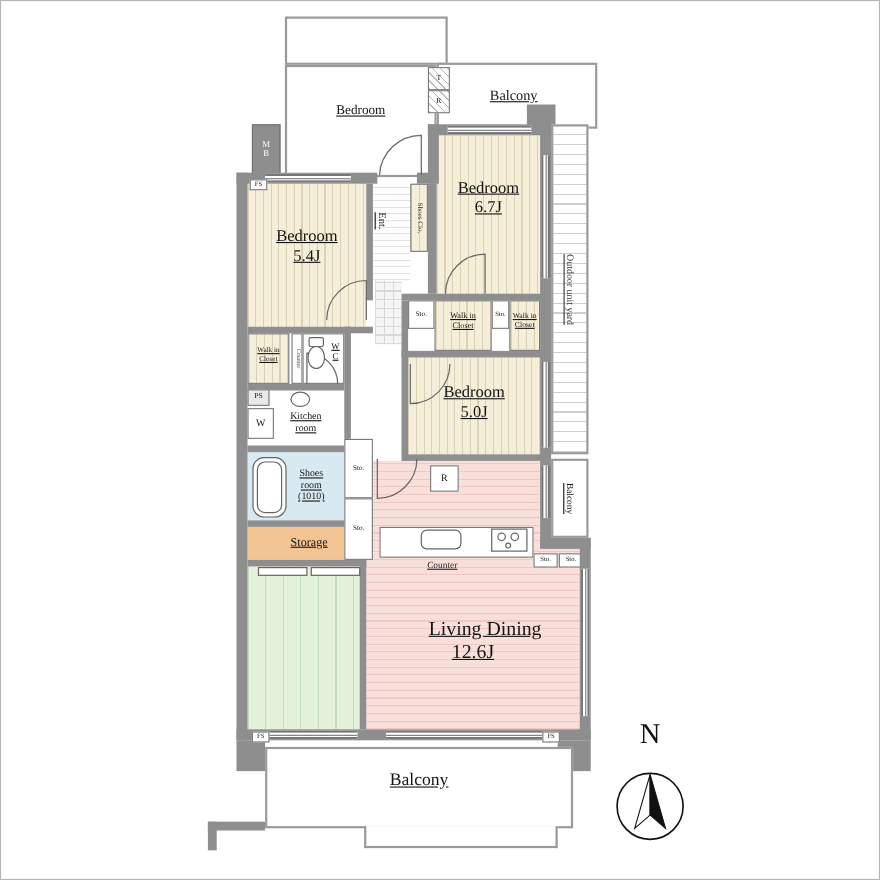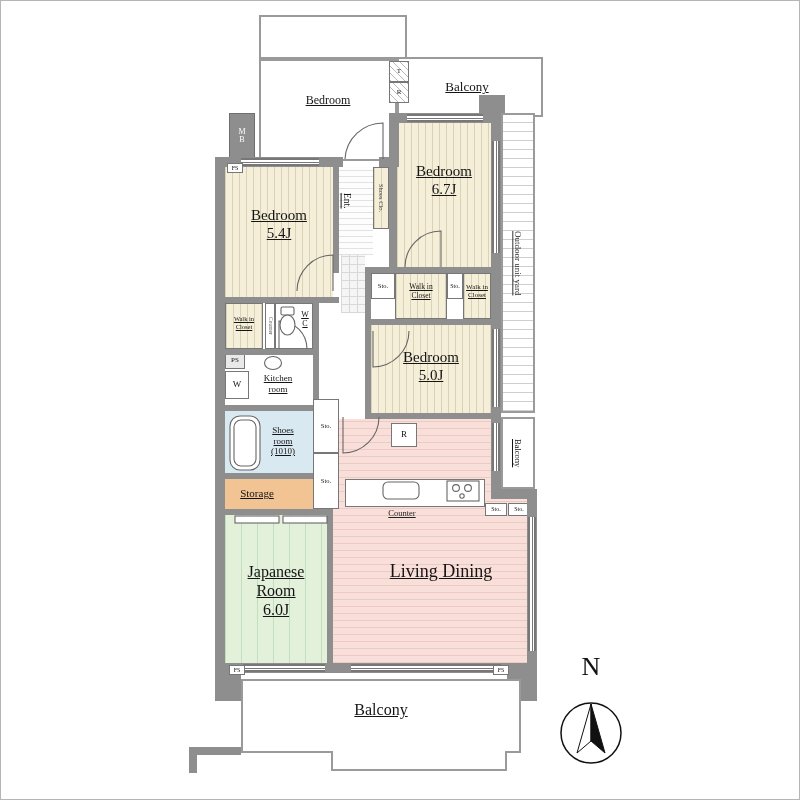--- a/index.html
+++ b/index.html
@@ -186,28 +186,24 @@
   </div>
   <div class="lbl vt" style="left:337px;top:174px;width:16px;height:52px;font-size:9.5px;display:flex;align-items:center;justify-content:center;">Ent.</div>
   <div class="lbl" style="left:396px;top:162px;width:94px;font-size:15px;">
     <span style="display:block;">Bedroom</span>
     <span style="display:block;">6.7J</span>
   </div>
   <div class="lbl" style="left:370px;top:348px;width:120px;font-size:15px;">
     <span style="display:block;">Bedroom</span>
     <span style="display:block;">5.0J</span>
   </div>
-  <div class="lbl" style="left:212px;top:486px;width:88px;font-size:11px;">Storage</div>
-  <div class="lbl" style="left:224px;top:562px;width:102px;font-size:16px;">
-    <span style="display:block;">Japanese</span>
-    <span style="display:block;">Room</span>
-    <span style="display:block;">6.0J</span>
-  </div>
+  <div class="lbl" style="left:236px;top:486px;width:88px;font-size:11px;">Storage</div>
   <div class="lbl" style="left:332px;top:560px;width:194px;font-size:18px;">
     <span style="display:block;padding-left:22px;">Living Dining</span>
+    <span style="display:block;">12.6J</span>
   </div>
 
   <div class="outline" style="left:500px;top:416px;width:34px;height:72px;"></div>
   <div class="lbl vt" style="left:503px;top:424px;width:28px;height:56px;font-size:8.5px;display:flex;align-items:center;justify-content:center;">Balcony</div>
 
   <div class="outline" style="left:240px;top:678px;width:280px;height:74px;z-index:1;"></div>
   <div style="position:absolute;left:330px;top:750px;width:176px;height:20px;background:#fff;border:2px solid #9a9a9a;border-top:none;box-sizing:border-box;z-index:2;"></div>
   <div class="lbl" style="left:240px;top:700px;width:280px;font-size:16px;z-index:3;">Balcony</div>
 
   <svg class="ol" width="800" height="800" viewBox="0 0 800 800">

